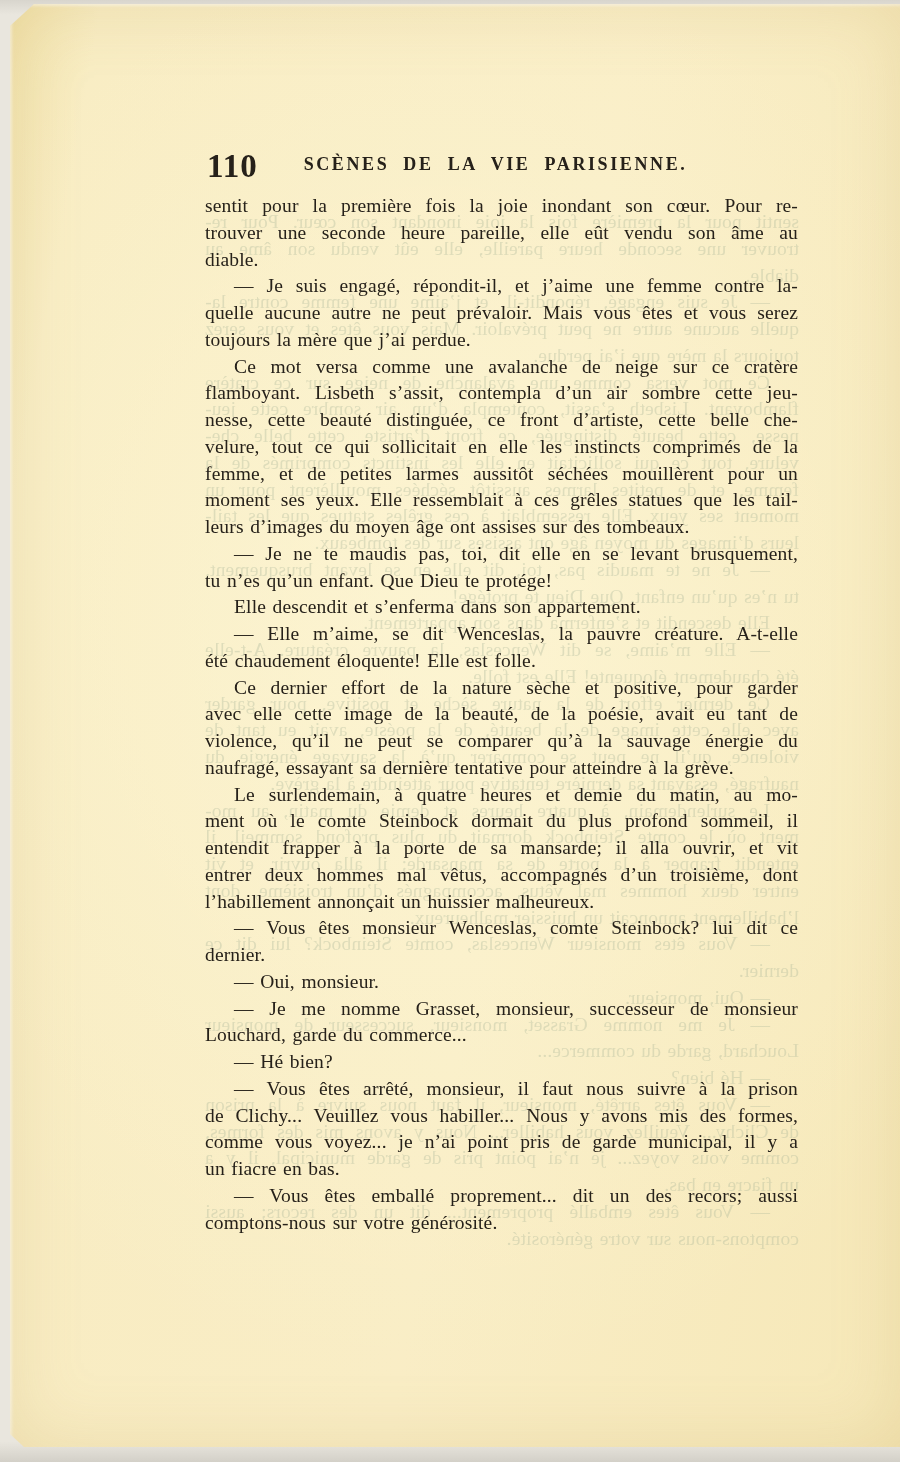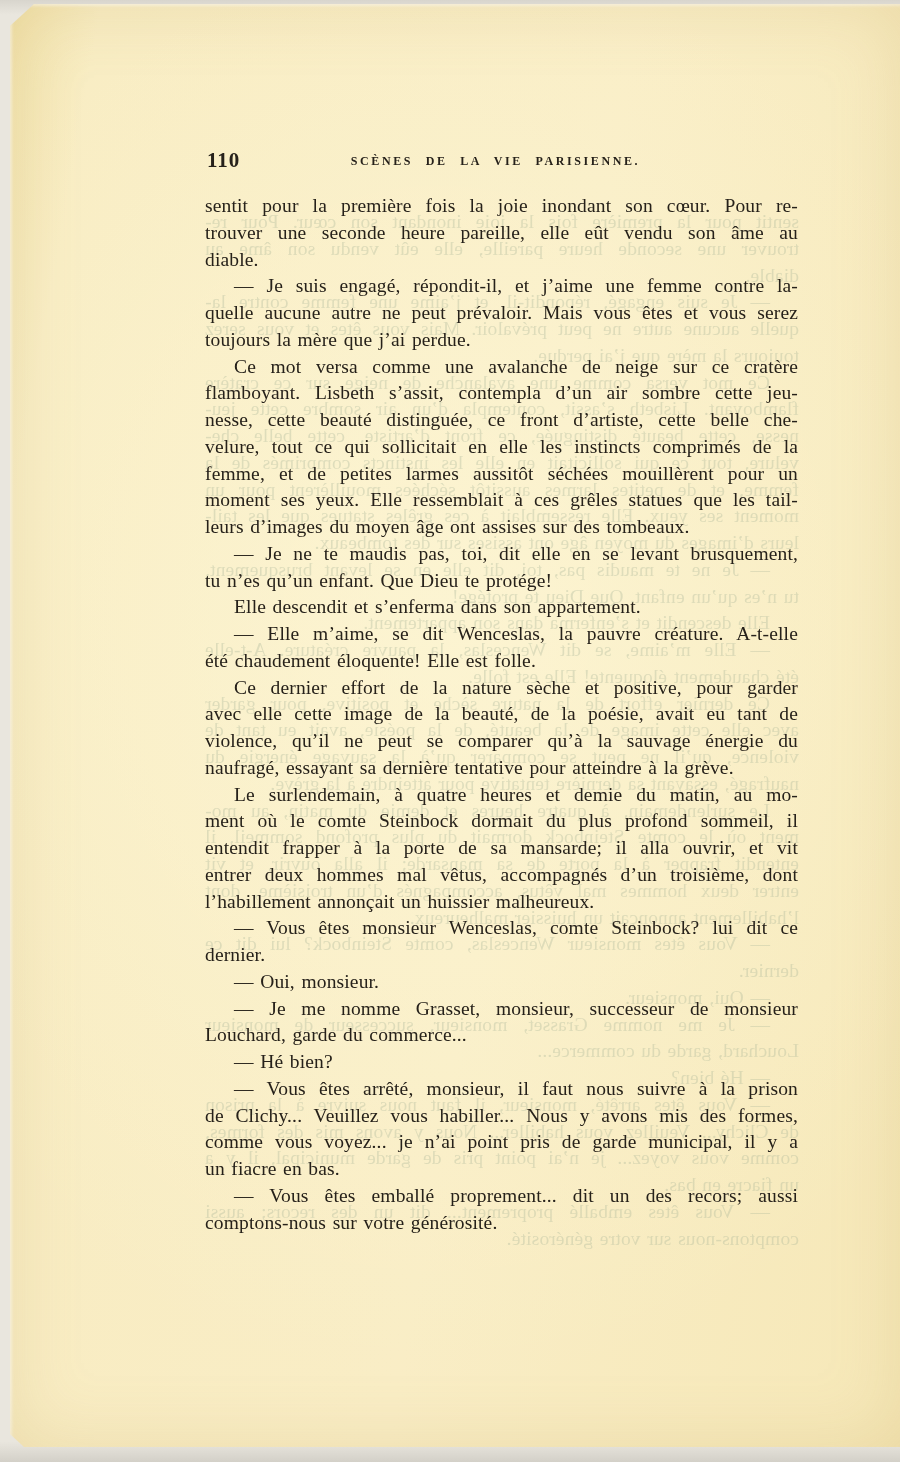--- a/index.html
+++ b/index.html
@@ -37,26 +37,26 @@
   }
   .textblock {
     position: absolute; left: 205px; top: 148px; width: 593px;
     color: #26211a;
   }
   .runhead {
     position: relative; height: 32px; margin-bottom: 13px;
   }
   .pageno {
     position: absolute; left: 2px; top: 0;
-    font-size: 21px; font-weight: bold; letter-spacing: 1px;
+    font-size: 33px; font-weight: bold; letter-spacing: 1px;
   }
   .runtitle {
     position: absolute; left: 0; right: 0; top: 6px;
     text-align: center;
-    font-size: 12px; font-weight: bold;
+    font-size: 18px; font-weight: bold;
     letter-spacing: 2.6px; word-spacing: 7px;
     transform: translateX(-6px);
   }
   .ln {
     font-size: 19.5px;
     line-height: 26.75px;
     height: 26.75px;
     white-space: normal;
     text-align: justify;
     text-align-last: justify;

